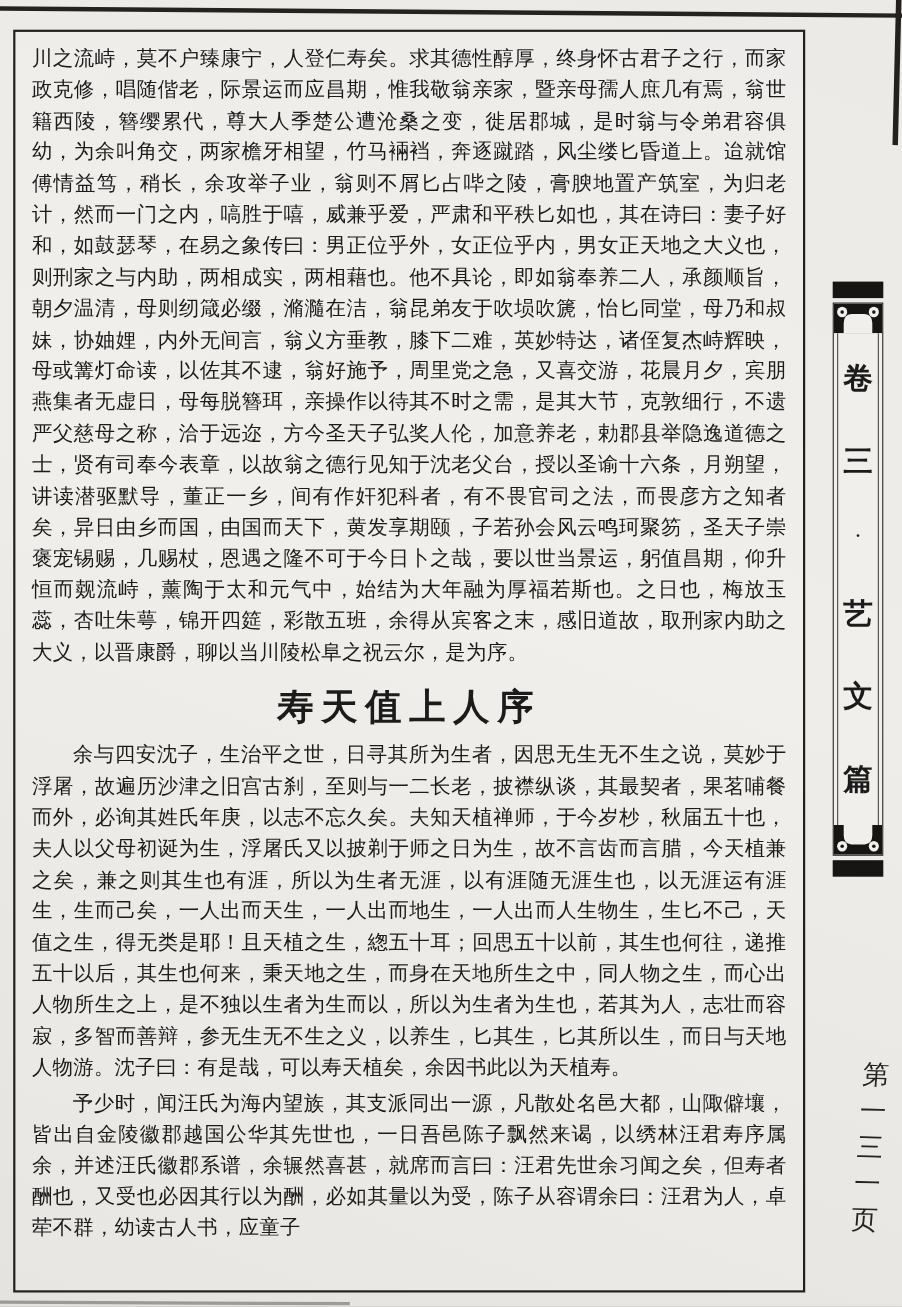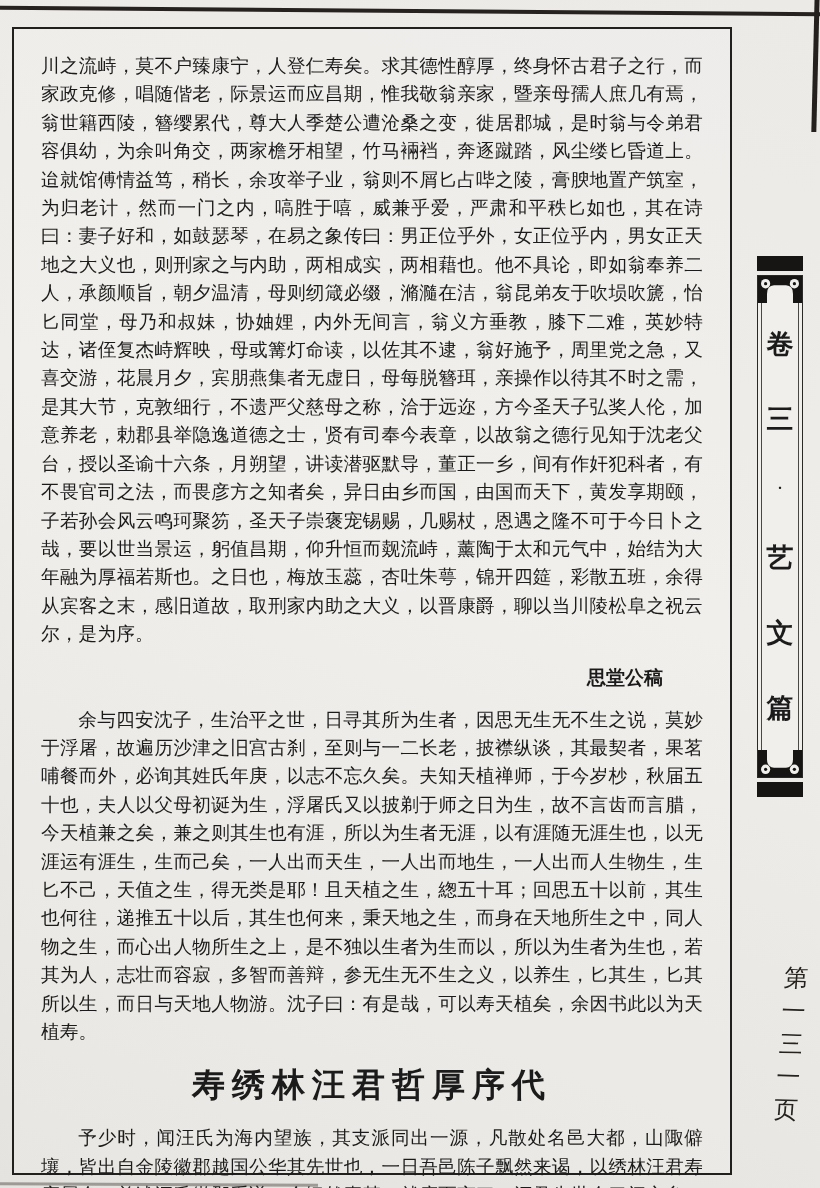--- a/index.html
+++ b/index.html
@@ -13,21 +13,21 @@
   .right-sliver { position:absolute; right:2px; top:-6px; width:5px; height:138px;
     background:#23201d; transform:rotate(1.4deg); }
   .bottom-edge { position:absolute; left:-2px; top:1183px; width:320px; height:3px;
     background:#55504b; opacity:.5; transform:rotate(0.25deg); }
 
   .frame {
     position:absolute; left:12px; top:27px; width:720px; height:1148px;
     border:2px solid #21201e; box-sizing:border-box; padding:7px 11px 4px 11px;
     background:rgba(255,255,255,0.12);
   }
-  .body-text { margin:16px; font-size:18.6px; line-height:28.4px; text-align:justify;
+  .body-text { margin:4px; font-size:18.6px; line-height:28.4px; text-align:justify;
     text-justify:inter-ideograph; letter-spacing:0.2px; }
   .indent { text-indent:2em; }
   .section-title { margin:13px 0 6px 0; text-align:center; font-size:33px;
     font-weight:bold; letter-spacing:7px; line-height:46px; }
   .attribution { text-align:right; padding-right:56px; font-weight:bold;
     font-size:19px; line-height:25px; margin:0 0 8px 0; }
 
   .tab { position:absolute; left:757px; top:256px; width:46px; height:541px;
     display:flex; flex-direction:column; }
   .tab-cap { height:15px; background:#171513; flex:0 0 auto; }
@@ -52,24 +52,23 @@
 
 <div class="page">
 
   <div class="top-edge"></div>
   <div class="right-sliver"></div>
   <div class="bottom-edge"></div>
 
   <div class="frame">
     <p class="body-text">川之流峙，莫不户臻康宁，人登仁寿矣。求其德性醇厚，终身怀古君子之行，而家政克修，唱随偕老，际景运而应昌期，惟我敬翁亲家，暨亲母孺人庶几有焉，翁世籍西陵，簪缨累代，尊大人季楚公遭沧桑之变，徙居郡城，是时翁与令弟君容俱幼，为余叫角交，两家檐牙相望，竹马裲裆，奔逐蹴踏，风尘缕匕昏道上。迨就馆傅情益笃，稍长，余攻举子业，翁则不屑匕占哔之陵，膏腴地置产筑室，为归老计，然而一门之内，嗃胜于嘻，威兼乎爱，严肃和平秩匕如也，其在诗曰：妻子好和，如鼓瑟琴，在易之象传曰：男正位乎外，女正位乎内，男女正天地之大义也，则刑家之与内助，两相成实，两相藉也。他不具论，即如翁奉养二人，承颜顺旨，朝夕温清，母则纫箴必缀，滫瀡在洁，翁昆弟友于吹埙吹篪，怡匕同堂，母乃和叔妹，协妯娌，内外无间言，翁义方垂教，膝下二难，英妙特达，诸侄复杰峙辉映，母或篝灯命读，以佐其不逮，翁好施予，周里党之急，又喜交游，花晨月夕，宾朋燕集者无虚日，母每脱簪珥，亲操作以待其不时之需，是其大节，克敦细行，不遗严父慈母之称，洽于远迩，方今圣天子弘奖人伦，加意养老，勅郡县举隐逸道德之士，贤有司奉今表章，以故翁之德行见知于沈老父台，授以圣谕十六条，月朔望，讲读潜驱默导，董正一乡，间有作奸犯科者，有不畏官司之法，而畏彦方之知者矣，异日由乡而国，由国而天下，黄发享期颐，子若孙会风云鸣珂聚笏，圣天子崇褒宠锡赐，几赐杖，恩遇之隆不可于今日卜之哉，要以世当景运，躬值昌期，仰升恒而觌流峙，薰陶于太和元气中，始结为大年融为厚福若斯也。之日也，梅放玉蕊，杏吐朱萼，锦开四筵，彩散五班，余得从宾客之末，感旧道故，取刑家内助之大义，以晋康爵，聊以当川陵松阜之祝云尔，是为序。</p>
 
-    <div class="attribution">思堂公稿</div>
+    <h1 class="section-title">寿天值上人序</h1>
     <p class="body-text indent">余与四安沈子，生治平之世，日寻其所为生者，因思无生无不生之说，莫妙于浮屠，故遍历沙津之旧宫古刹，至则与一二长老，披襟纵谈，其最契者，果茗哺餐而外，必询其姓氏年庚，以志不忘久矣。夫知天植禅师，于今岁杪，秋届五十也，夫人以父母初诞为生，浮屠氏又以披剃于师之日为生，故不言齿而言腊，今天植兼之矣，兼之则其生也有涯，所以为生者无涯，以有涯随无涯生也，以无涯运有涯生，生而己矣，一人出而天生，一人出而地生，一人出而人生物生，生匕不己，天值之生，得无类是耶！且天植之生，緫五十耳；回思五十以前，其生也何往，递推五十以后，其生也何来，秉天地之生，而身在天地所生之中，同人物之生，而心出人物所生之上，是不独以生者为生而以，所以为生者为生也，若其为人，志壮而容寂，多智而善辩，参无生无不生之义，以养生，匕其生，匕其所以生，而日与天地人物游。沈子曰：有是哉，可以寿天植矣，余因书此以为天植寿。</p>
 
-    <h1 class="section-title">寿绣林汪君哲厚序代</h1>
     <p class="body-text indent">予少时，闻汪氏为海内望族，其支派同出一源，凡散处名邑大都，山陬僻壤，皆出自金陵徽郡越国公华其先世也，一日吾邑陈子飘然来谒，以绣林汪君寿序属余，并述汪氏徽郡系谱，余辗然喜甚，就席而言曰：汪君先世余习闻之矣，但寿者酬也，又受也必因其行以为酬，必如其量以为受，陈子从容谓余曰：汪君为人，卓荦不群，幼读古人书，应童子</p>
   </div>
 
   <div class="tab">
     <div class="tab-cap cap-top"></div>
     <div class="tab-body">
       <svg class="tab-orn" viewBox="0 0 44 26" preserveAspectRatio="none">
         <rect width="44" height="26" fill="#171513"></rect>
         <path d="M9 26 L9 17 Q9 9.5 16 9 L28 9 Q35 9.5 35 17 L35 26 Z" fill="#f1efec"></path>
         <circle cx="7.6" cy="7.4" r="4.6" fill="#f1efec"></circle>

